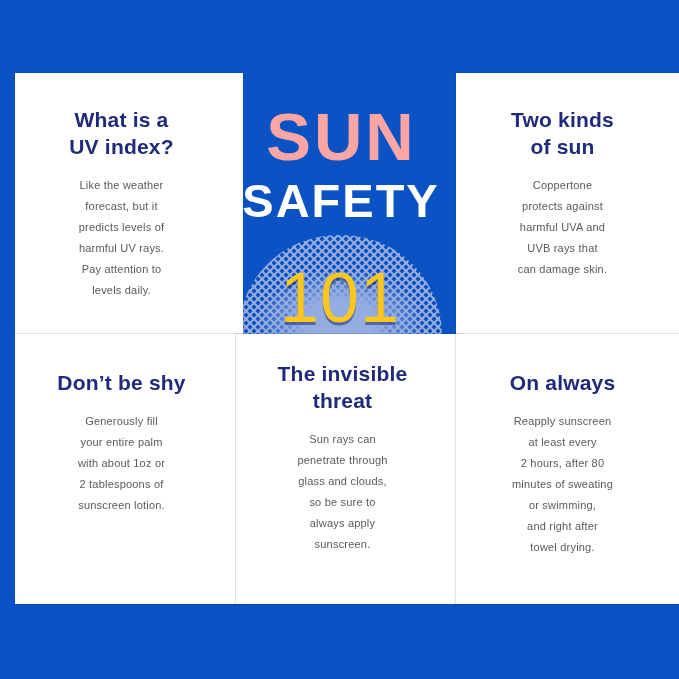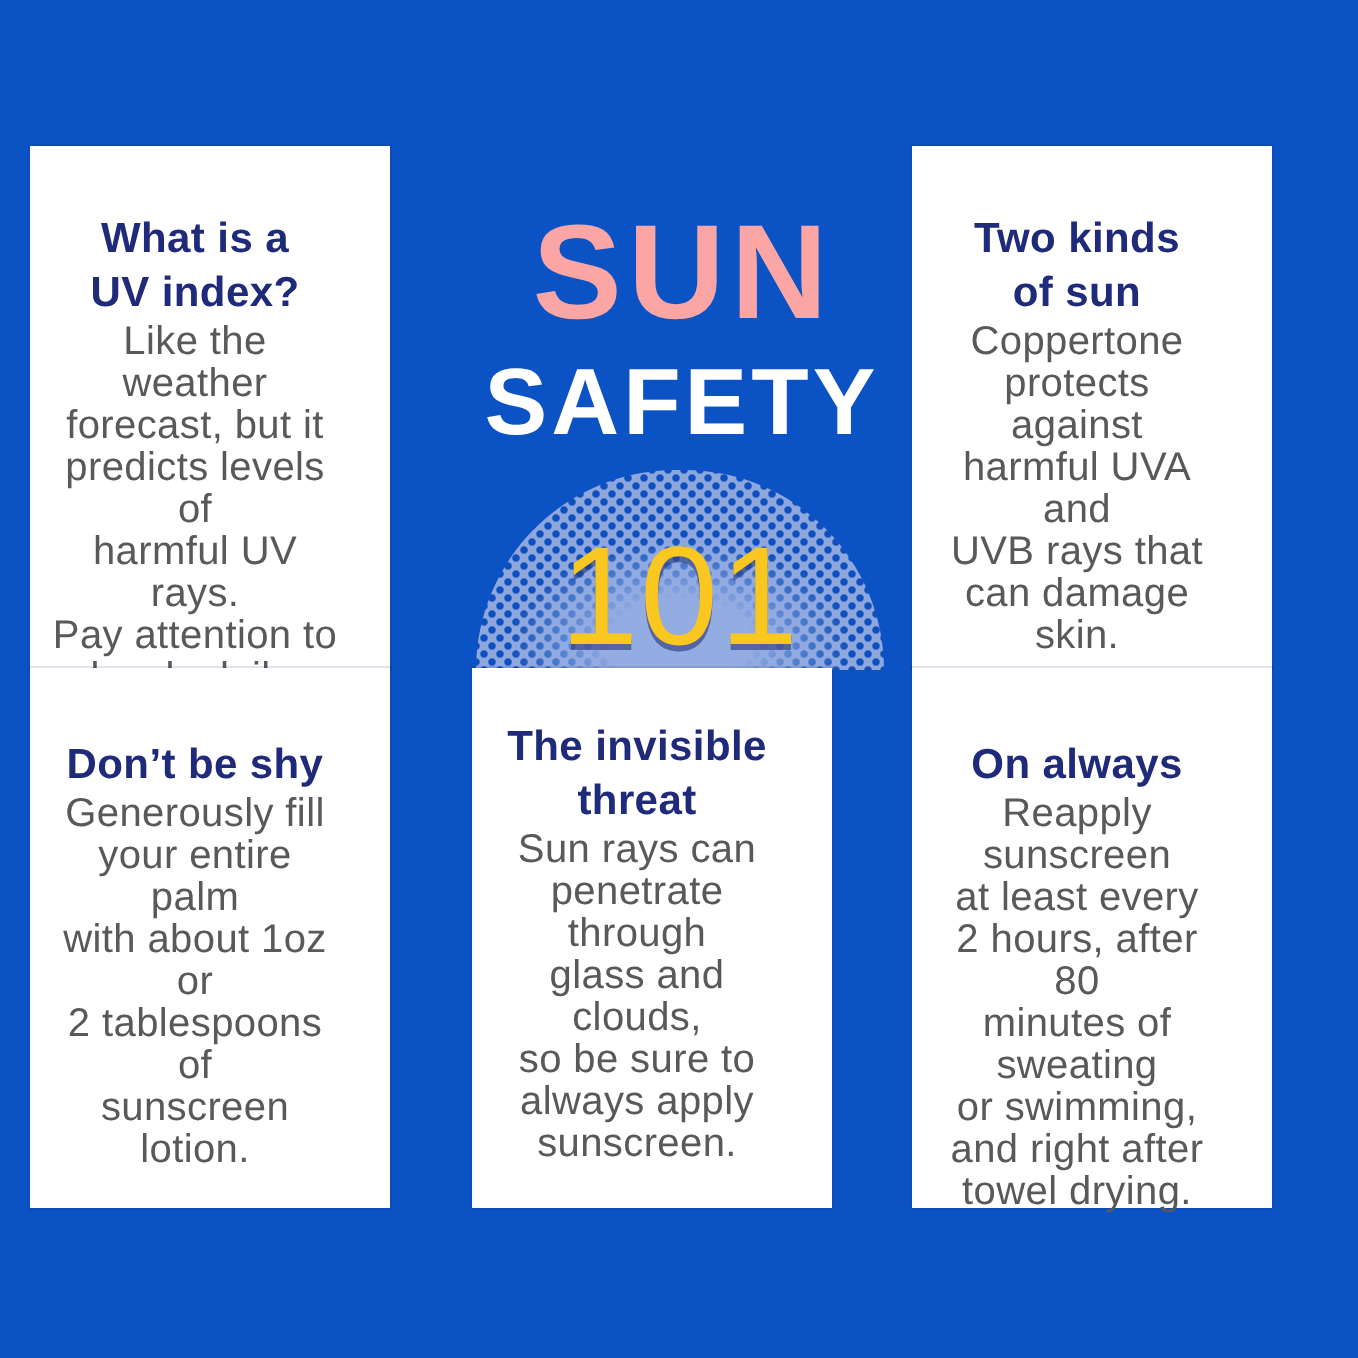--- a/index.html
+++ b/index.html
@@ -8,21 +8,21 @@
     position: relative;
     width: 679px;
     height: 679px;
     background: #0b53c4;
     overflow: hidden;
     font-family: "Liberation Sans", sans-serif;
   }
 
   .card {
     position: absolute;
-    width: 180px;
+    width: 228px;
     background: #ffffff;
     text-align: center;
     padding: 33px 26px 0 11px;
     box-shadow: 0 0 0 1px rgba(20, 35, 90, 0.12);
   }
   .card-top { top: 73px; height: 261px; }
   .card-bottom { top: 334px; height: 270px; }
   .col-1 { left: 15px; }
   .col-2 { left: 236px; }
   .col-3 { left: 456px; }
@@ -31,23 +31,23 @@
 
   .card-heading {
     color: #202a7a;
     font-size: 21px;
     line-height: 27px;
     font-weight: bold;
     white-space: pre-line;
     letter-spacing: 0.2px;
   }
   .card-body {
-    margin-top: 1px;
+    margin-top: 15px;
     color: #58595b;
-    font-size: 20px;
+    font-size: 11px;
     line-height: 21px;
     white-space: pre-line;
     letter-spacing: 0.2px;
   }
 
   .title-wrap {
     position: absolute;
     left: 223px;
     top: 0;
     width: 234px;

